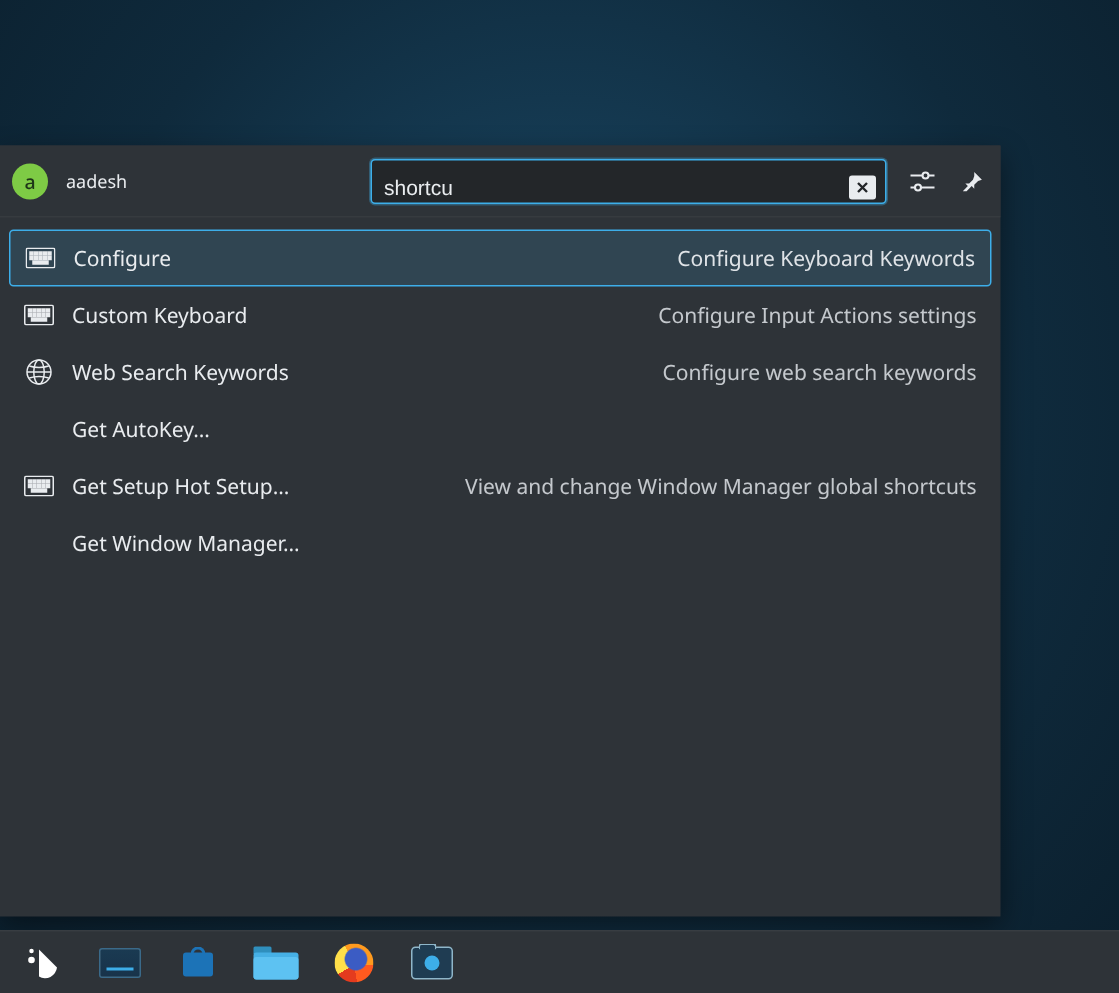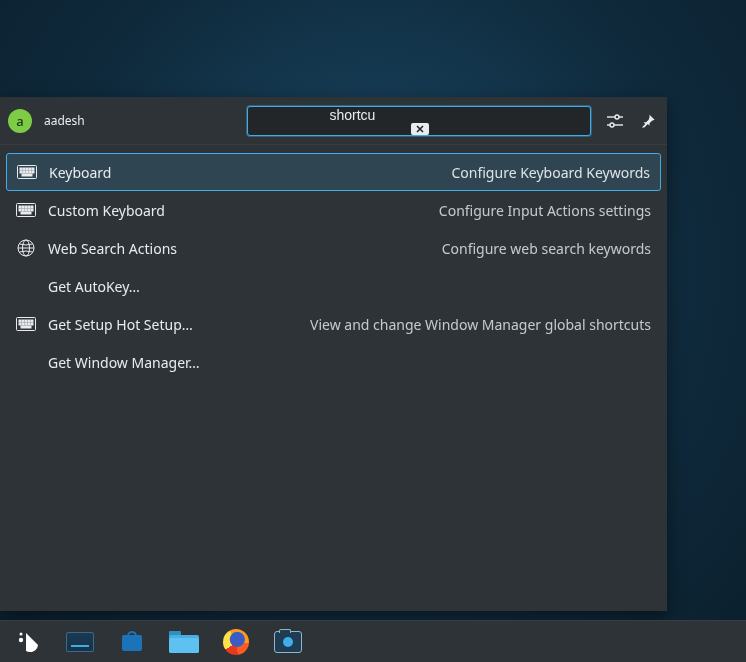--- a/index.html
+++ b/index.html
@@ -32,28 +32,27 @@
   .avatar {
     width: 24px; height: 24px; border-radius: 50%;
     background: #7ecb45;
     color: #1e3518;
     display: flex; align-items: center; justify-content: center;
     font-size: 13px; font-weight: 500;
   }
   .username { margin-left: 12px; font-size: 12px; color: #e9ecef; }
   .header-spacer { flex: 1; }
   .search-box {
-    display: flex; align-items: center;
+    display: flex; align-items: flex-start;
     width: 344px; height: 30px;
-    padding: 0 6px 0 8px;
+    padding: 10px 6px 0 8px;
     background: #232629;
     border: 1px solid #3daee9;
     border-radius: 3px;
     box-shadow: 0 0 0 1px rgba(61,174,233,.35);
-    flex-direction: column;
   }
   .search-input {
     flex: 1; background: transparent; border: none; outline: none;
     color: #e9ecef; font-size: 14px; caret-color: #eee;
   }
   .clear-btn {
     display: flex; align-items: center; justify-content: center;
     width: 18px; height: 16px;
     background: #e9ecef; color: #232629;
     border-radius: 2px; font-size: 11px; line-height: 1;
@@ -183,21 +182,21 @@
             <rect x="12" y="3" width="2" height="2" fill="#e9ecef"></rect>
             <rect x="15" y="3" width="2" height="2" fill="#e9ecef"></rect>
             <rect x="3" y="6" width="2" height="2" fill="#e9ecef"></rect>
             <rect x="6" y="6" width="2" height="2" fill="#e9ecef"></rect>
             <rect x="9" y="6" width="2" height="2" fill="#e9ecef"></rect>
             <rect x="12" y="6" width="2" height="2" fill="#e9ecef"></rect>
             <rect x="15" y="6" width="2" height="2" fill="#e9ecef"></rect>
             <rect x="5" y="9" width="10" height="2" fill="#e9ecef"></rect>
           </svg>
         </span>
-        <span class="row-title">Keyboard</span>
+        <span class="row-title">Configure</span>
         <span class="row-spacer"></span>
         <span class="row-desc">Configure Keyboard Keywords</span>
       </div>
       <div class="result-row">
         <span class="row-icon">
           <svg width="20" height="14" viewBox="0 0 20 14" fill="none" stroke="#e9ecef" stroke-width="1">
             <rect x="0.5" y="0.5" width="19" height="13" rx="1"></rect>
             <rect x="3" y="3" width="2" height="2" fill="#e9ecef"></rect>
             <rect x="6" y="3" width="2" height="2" fill="#e9ecef"></rect>
             <rect x="9" y="3" width="2" height="2" fill="#e9ecef"></rect>
@@ -217,21 +216,21 @@
       </div>
       <div class="result-row">
         <span class="row-icon">
           <svg width="18" height="18" viewBox="0 0 18 18" fill="none" stroke="#e9ecef" stroke-width="1">
             <circle cx="9" cy="9" r="8"></circle>
             <ellipse cx="9" cy="9" rx="3.5" ry="8"></ellipse>
             <line x1="1" y1="9" x2="17" y2="9"></line>
             <path d="M2.5 5 Q9 7 15.5 5 M2.5 13 Q9 11 15.5 13"></path>
           </svg>
         </span>
-        <span class="row-title">Web Search Actions</span>
+        <span class="row-title">Web Search Keywords</span>
         <span class="row-spacer"></span>
         <span class="row-desc">Configure web search keywords</span>
       </div>
       <div class="result-row">
         <span class="row-icon blank"></span>
         <span class="row-title">Get AutoKey…</span>
         <span class="row-spacer"></span>
       </div>
       <div class="result-row">
         <span class="row-icon">

